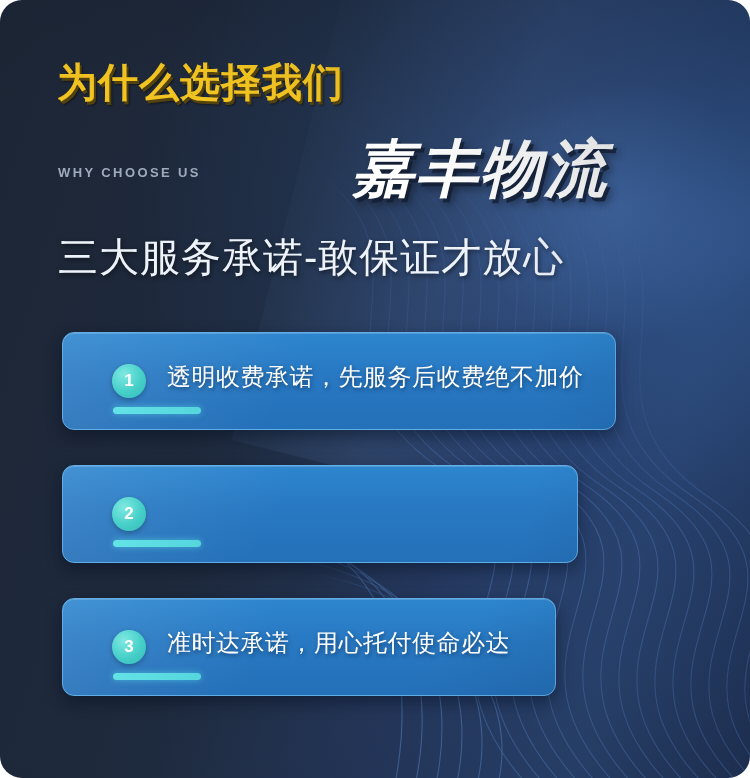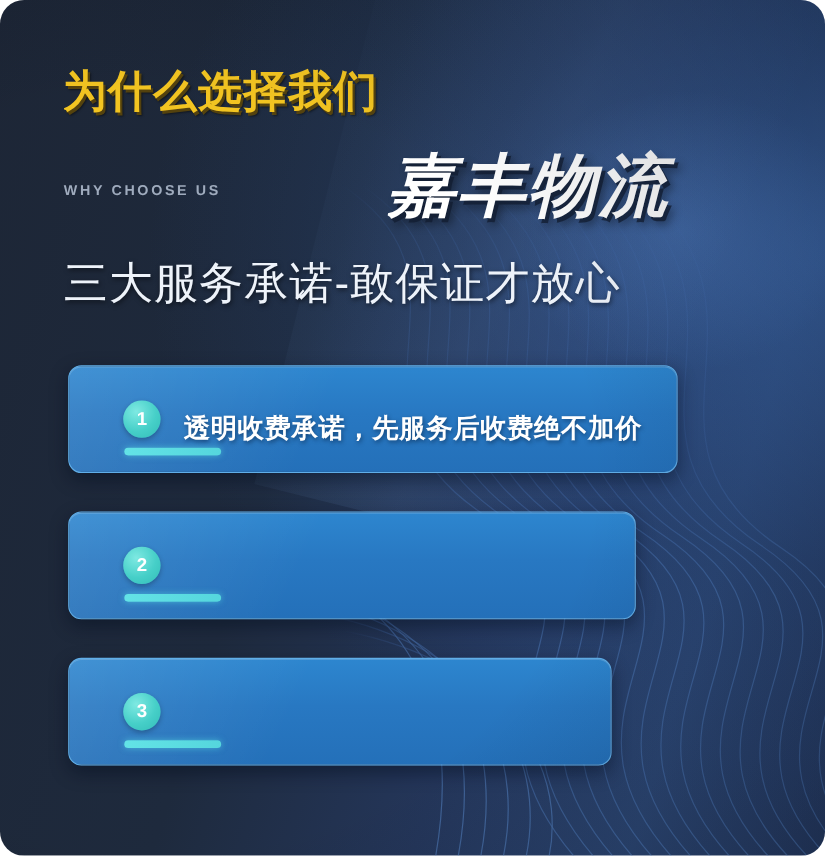--- a/index.html
+++ b/index.html
@@ -160,27 +160,26 @@
     line-height: 34px;
     text-align: center;
     box-shadow: 0 2px 5px rgba(0,0,0,0.25);
     z-index: 2;
   }
   .card-text {
     position: absolute;
     left: 104px;
     top: 28px;
     font-size: 24px;
-    font-weight: 700;
+    font-weight: 400;
     letter-spacing: 0.5px;
     color: #ffffff;
     text-shadow: 1px 2px 4px rgba(6,30,60,0.55);
     white-space: nowrap;
     z-index: 2;
-    margin-top: 12px;
   }
   .underbar {
     position: absolute;
     left: 50px;
     top: 74px;
     width: 88px;
     height: 7px;
     border-radius: 4px;
     background: linear-gradient(90deg, #63e3e6 0%, #55d6dd 100%);
     box-shadow: 0 0 6px rgba(90,225,230,0.55);
@@ -244,19 +243,20 @@
       <div class="underbar"></div>
     </div>
 
     <div class="card card-2">
       <div class="badge">2</div>
       <div class="underbar"></div>
     </div>
 
     <div class="card card-3">
       <div class="badge">3</div>
+      <div class="card-text">准时达承诺，用心托付使命必达</div>
       <div class="underbar"></div>
     </div>
 
   </div>
 
   <div class="vignette"></div>
 </div>
 
 </body></html>

